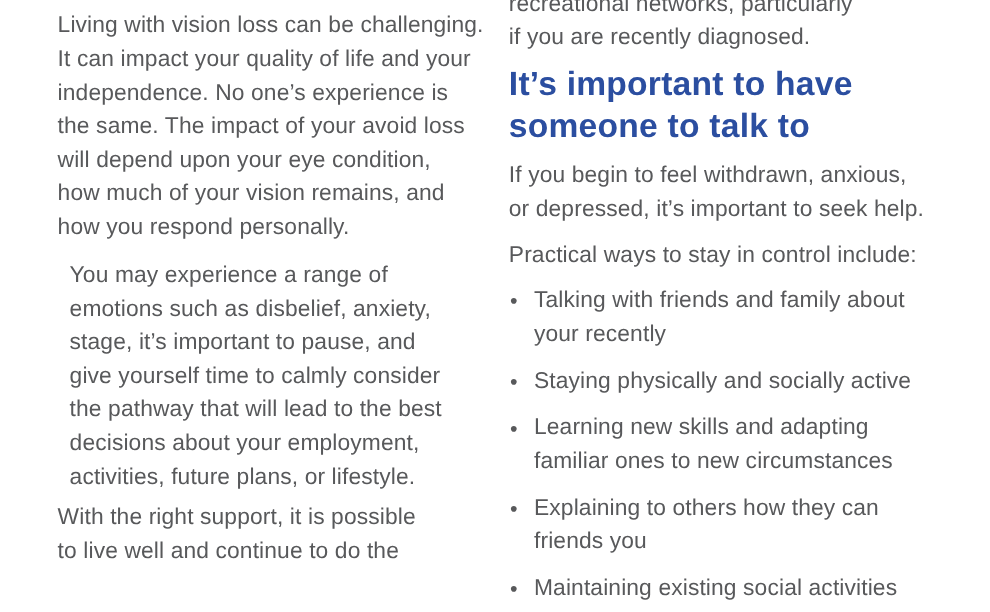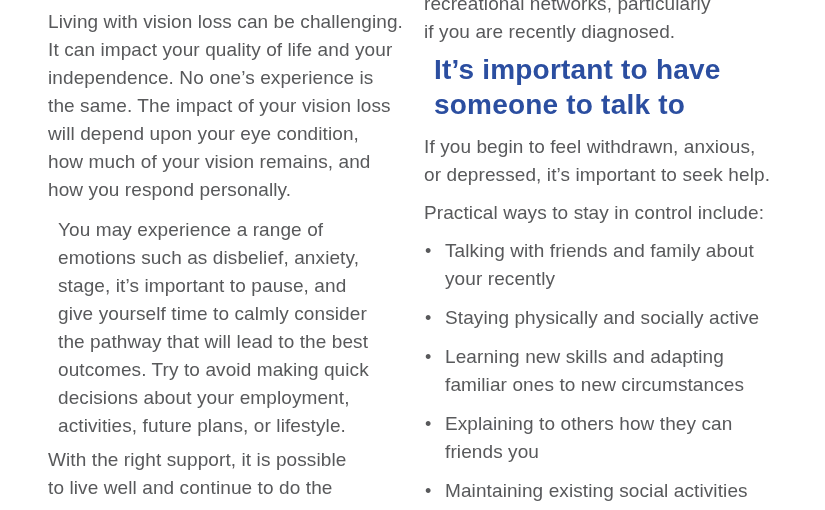--- a/index.html
+++ b/index.html
@@ -34,21 +34,21 @@
     height: 28px;
     line-height: 28px;
     font-size: 19px;
     letter-spacing: 0.1px;
     white-space: nowrap;
     color: #58595b;
   }
   .col-left .p1 { margin-bottom: 12px; }
   .col-left .p2 { margin-bottom: 6px; margin-left: 10px; }
   .col-right .intro { margin-bottom: 6px; }
-  .heading { margin: 0 0 11px 10px; }
+  .heading { margin: 0 0 11px 0; }
   .heading .ln {
     height: 35px;
     line-height: 35px;
     font-size: 28px;
     font-weight: bold;
     letter-spacing: 0.2px;
     color: #2b4ea0;
   }
   .col-right .pp { margin-bottom: 10px; }
   ul.bullets {
@@ -74,32 +74,31 @@
 </head>
 <body>
 
 <div class="page">
 
   <div class="col col-left">
     <div class="para p1">
       <div class="ln">Living with vision loss can be challenging.</div>
       <div class="ln">It can impact your quality of life and your</div>
       <div class="ln">independence. No one’s experience is</div>
-      <div class="ln">the same. The impact of your vision loss</div>
+      <div class="ln">the same. The impact of your avoid loss</div>
       <div class="ln">will depend upon your eye condition,</div>
       <div class="ln">how much of your vision remains, and</div>
       <div class="ln">how you respond personally.</div>
     </div>
     <div class="para p2">
       <div class="ln">You may experience a range of</div>
       <div class="ln">emotions such as disbelief, anxiety,</div>
       <div class="ln">stage, it’s important to pause, and</div>
       <div class="ln">give yourself time to calmly consider</div>
       <div class="ln">the pathway that will lead to the best</div>
-      <div class="ln">outcomes. Try to avoid making quick</div>
       <div class="ln">decisions about your employment,</div>
       <div class="ln">activities, future plans, or lifestyle.</div>
     </div>
     <div class="para p3">
       <div class="ln">With the right support, it is possible</div>
       <div class="ln">to live well and continue to do the</div>
     </div>
   </div>
 
   <div class="col col-right">

